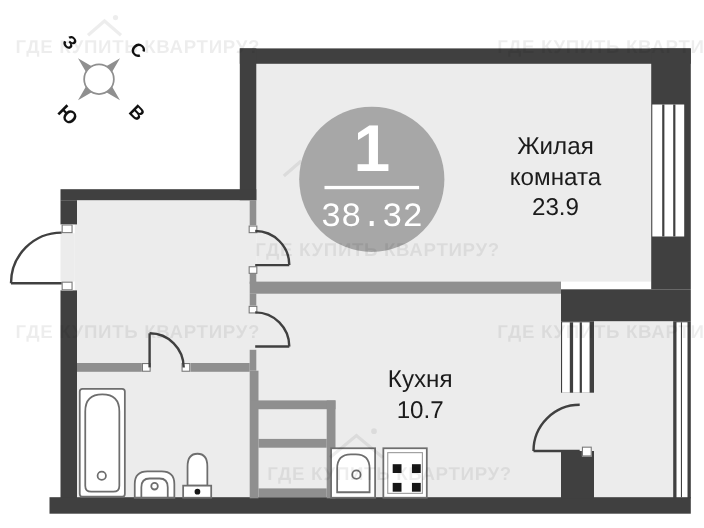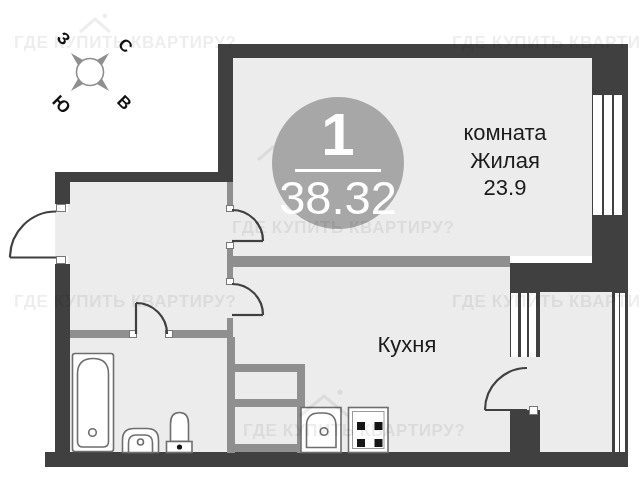--- a/index.html
+++ b/index.html
@@ -32,21 +32,21 @@
   .star-circle{fill:#fff;stroke:var(--partition);stroke-width:1.6;}
   .wm-house{stroke:var(--wm);stroke-width:3;fill:none;}
   .wm-dot{fill:var(--wm);}
   .badge{
     position:absolute;left:272px;top:97px;width:132px;height:132px;border-radius:50%;
     background:var(--badge-bg);z-index:40;display:flex;flex-direction:column;
     align-items:center;justify-content:center;color:#fff;
   }
   .badge-number{font-size:60px;font-weight:700;line-height:58px;margin-top:-2px;}
   .badge-divider{width:86px;height:2.5px;background:#fff;margin:5px 0 6px 0;}
-  .badge-area{font-size:47px;font-weight:400;line-height:40px;}
+  .badge-area{font-size:31px;font-weight:400;line-height:40px;font-family:Liberation Mono, monospace;}
   .room-label{
     position:absolute;z-index:35;color:var(--label-text);font-size:22px;line-height:27.5px;
     text-align:center;white-space:nowrap;
   }
   .compass-letter{
     position:absolute;z-index:35;color:#111;font-size:17px;font-weight:700;
     transform:translate(-50%,-50%) rotate(45deg);
   }
   .wm-text{
     position:absolute;z-index:60;color:var(--wm);font-size:17px;font-weight:700;
@@ -165,26 +165,27 @@
     </g>
   </svg>
 
   <div class="badge">
     <div class="badge-number">1</div>
     <div class="badge-divider"></div>
     <div class="badge-area">38.32</div>
   </div>
 
   <div class="room-label" style="left:440px;top:119px;width:130px;">
+    <div>Жилая</div>
     <div>комната</div>
-    <div>Жилая</div>
     <div>23.9</div>
   </div>
-  <div class="room-label" style="left:347px;top:331px;width:120px;">
+  <div class="room-label" style="left:322px;top:331px;width:120px;">
     <div>Кухня</div>
+    <div>10.7</div>
   </div>
 
   <div class="compass-letter" style="left:63px;top:39px;">З</div>
   <div class="compass-letter" style="left:125px;top:46px;">С</div>
   <div class="compass-letter" style="left:61px;top:105px;">Ю</div>
   <div class="compass-letter" style="left:124px;top:103px;">В</div>
 
   <div class="wm-text" style="left:14px;top:33px;">ГДЕ КУПИТЬ КВАРТИРУ?</div>
   <div class="wm-text" style="left:452px;top:33px;">ГДЕ КУПИТЬ КВАРТИРУ?</div>
   <div class="wm-text" style="left:232px;top:218px;">ГДЕ КУПИТЬ КВАРТИРУ?</div>

